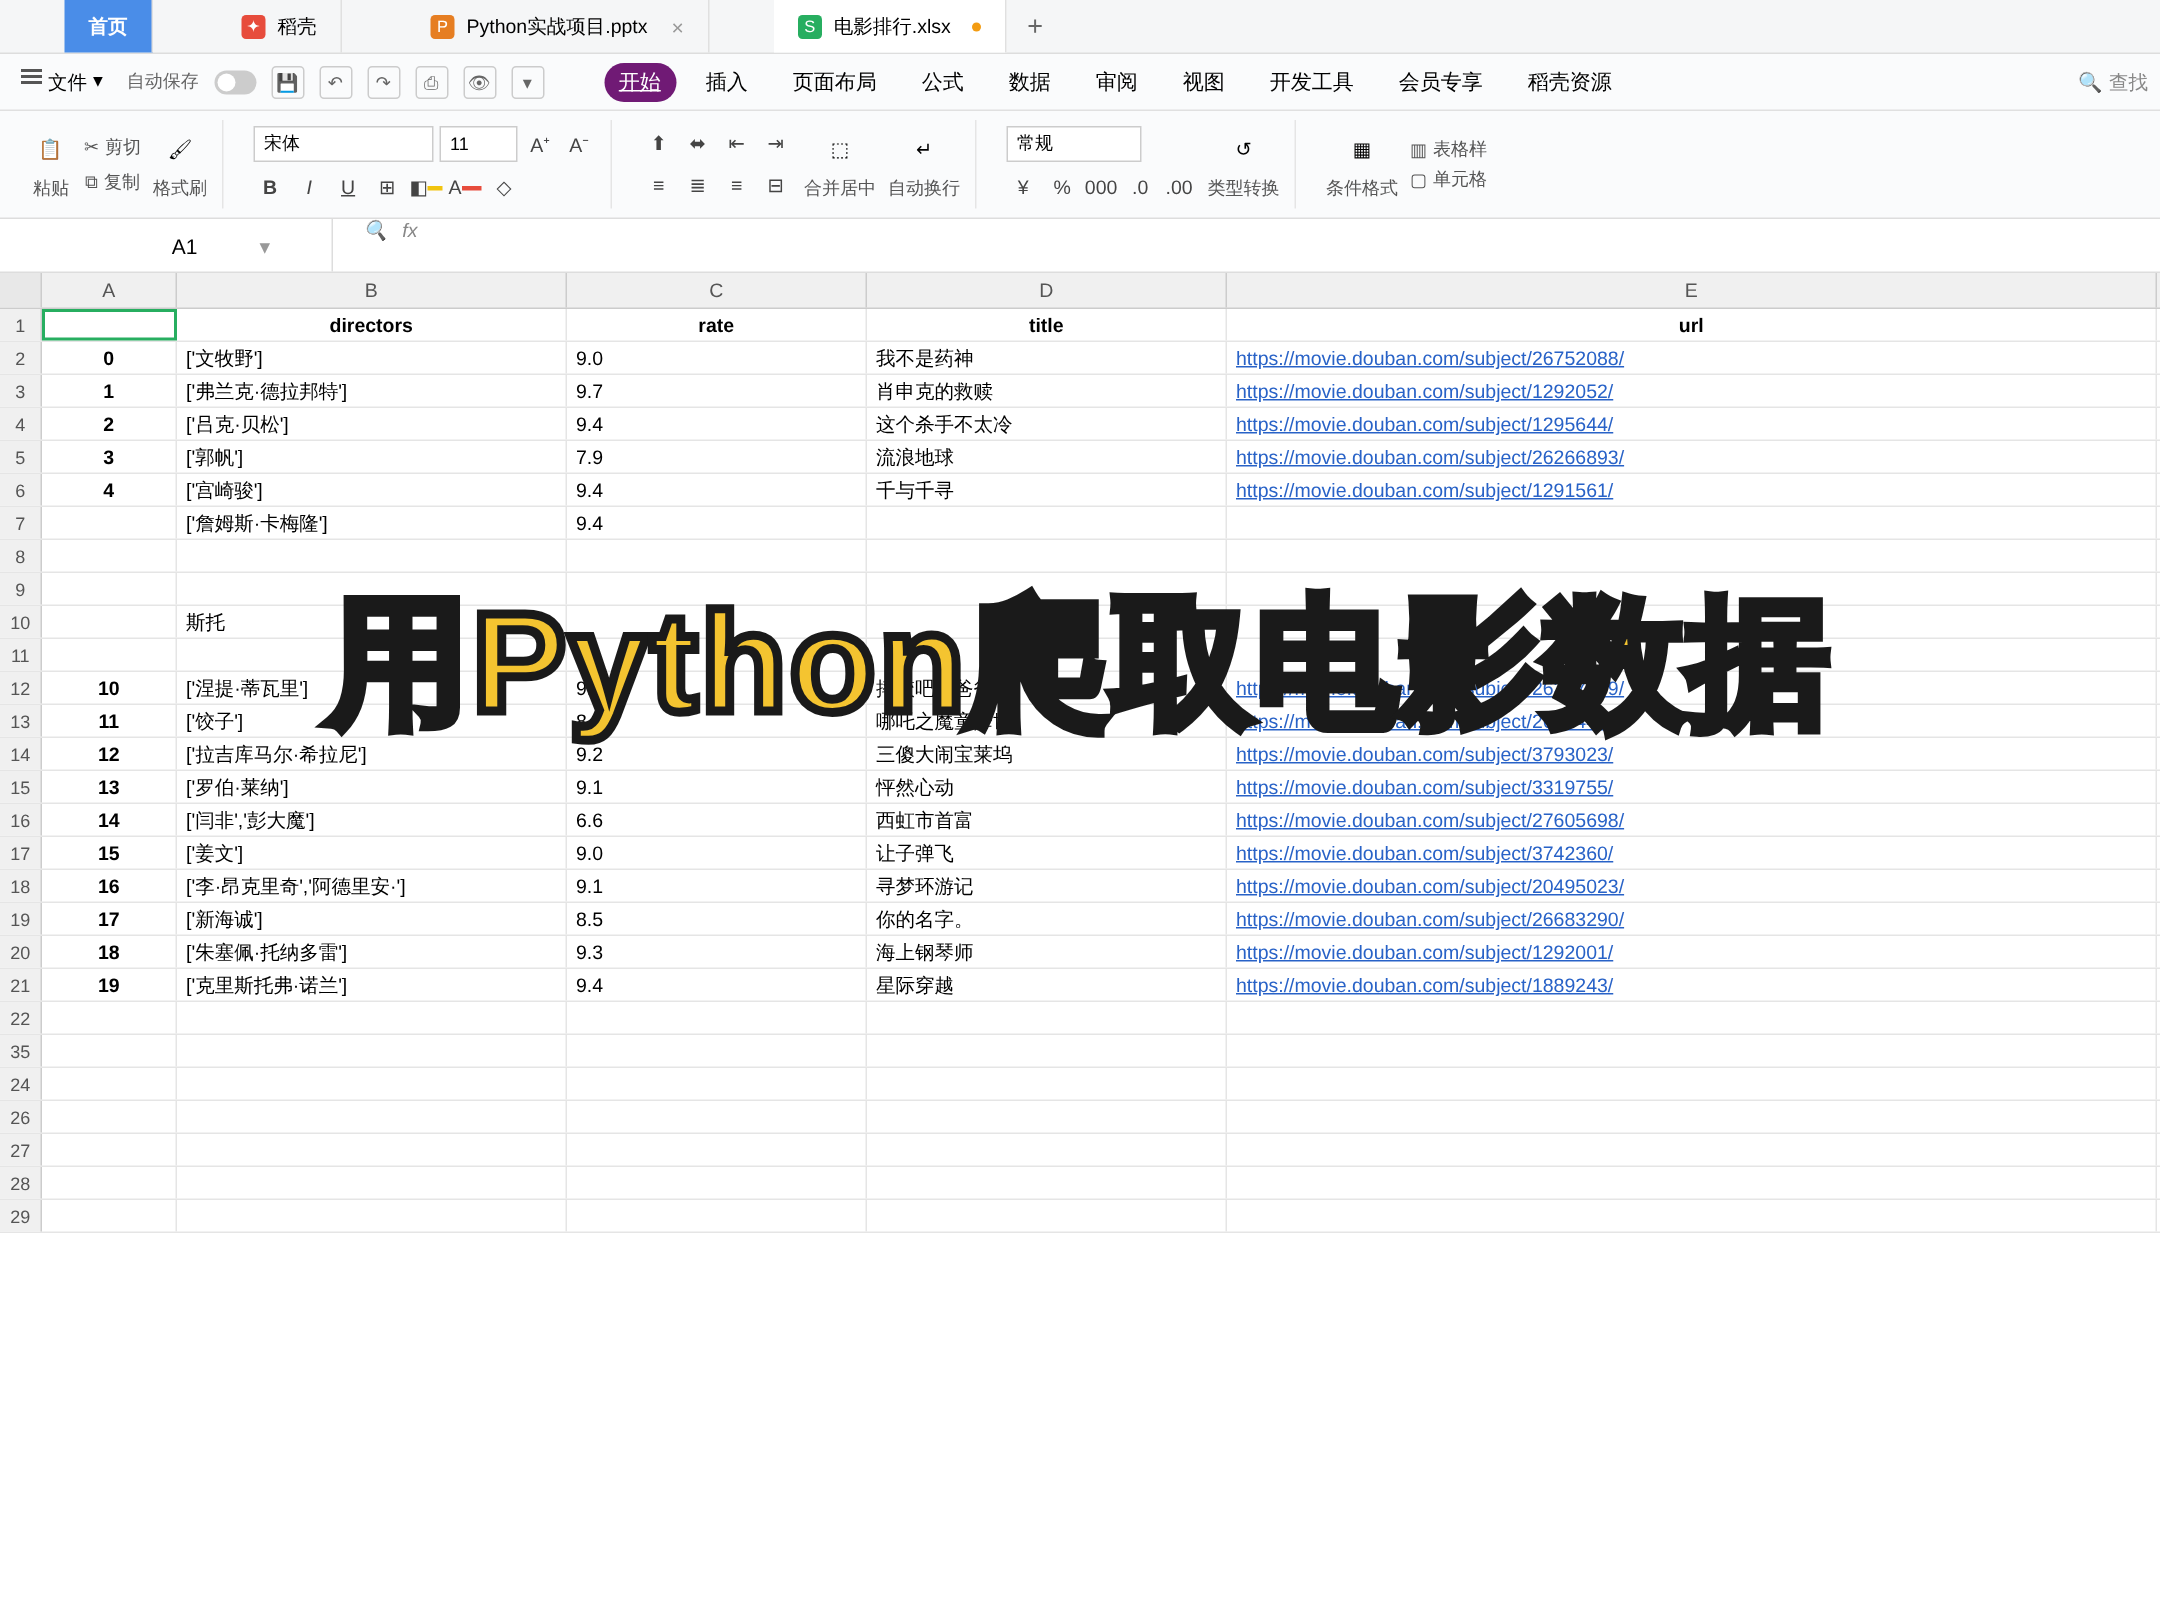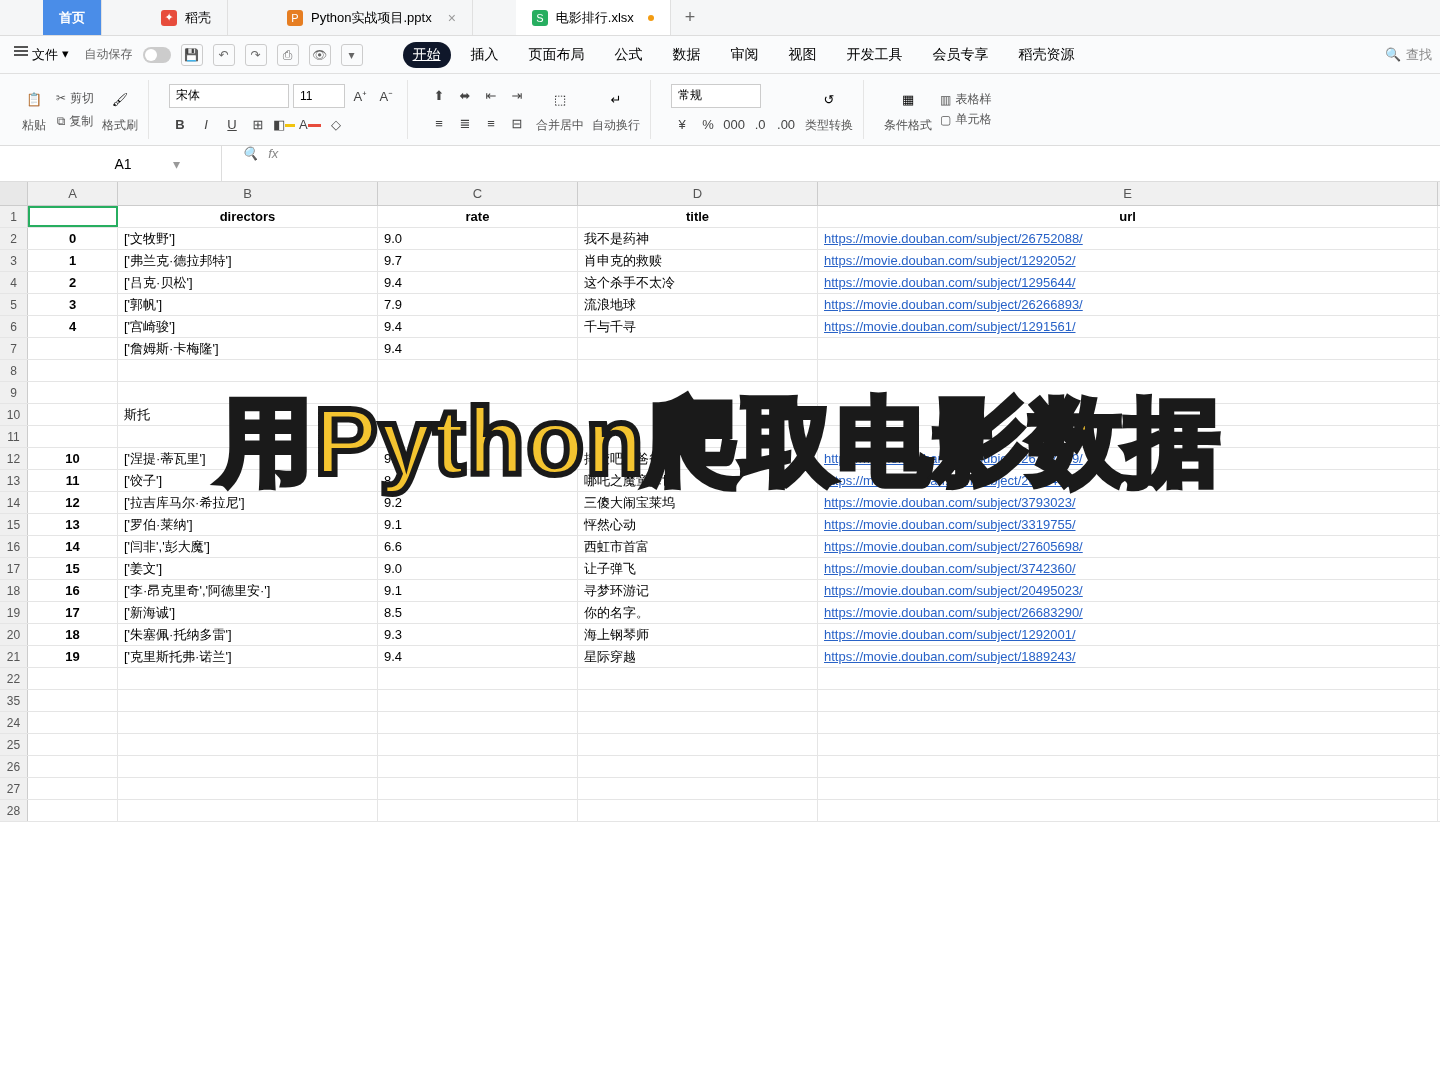--- a/index.html
+++ b/index.html
@@ -20,21 +20,21 @@
 
 
 .toolbar-row { display: flex; align-items: center; height: 38px; padding: 0 8px; gap: 10px; border-bottom: 1px solid #e0e0e0; background:#fafbfc;}
 .menu-btn { display:flex; gap:4px; padding:2px 6px; cursor:pointer; font-size:13px;}
 .hamburger { display:inline-flex; flex-direction:column; gap:2px;}
 .hamburger span{ width:14px;height:2px;background:#555;}
 .toolbar-icon { width:22px;height:22px; border:1px solid #ccc; border-radius:3px; display:inline-flex;align-items:center;justify-content:center;color:#666;font-size:12px;cursor:pointer;}
 .toggle { width:28px;height:16px;background:#ccc;border-radius:8px;position:relative;}
 .toggle::after{content:"";width:12px;height:12px;background:#fff;border-radius:50%;position:absolute;top:2px;left:2px;}
 .ribbon-tab { padding: 4px 10px; cursor:pointer; font-size:14px;}
-.ribbon-tab.active { background:#0f172a; color:#fff; border-radius:14px;text-decoration:underline; }
+.ribbon-tab.active { background:#701a75; color:#fff; border-radius:14px;text-decoration:underline; }
 .search-right { margin-left:auto; display:flex; align-items:center; gap:4px; color:#888;}
 
 
 .ribbon { display:flex; height:72px; padding:6px 10px; gap:10px; border-bottom:1px solid #ddd; background:#fafbfc;}
 .ribbon-group { display:flex; flex-direction:row; align-items:center; gap:8px; padding:0 10px; border-right:1px solid #e5e5e5;}
 .ribbon-group:last-child{border-right:none;}
 .rb-col { display:flex; flex-direction:column; gap:3px; align-items:center; }
 .rb-large-icon { width:28px;height:28px; display:flex;align-items:center;justify-content:center;}
 .rb-label { font-size:12px; color:#555;}
 .rb-small { display:flex; align-items:center; gap:4px; font-size:12px; color:#555; cursor:pointer;}
@@ -465,28 +465,20 @@
       </div>
       <div class="row">
         <div class="rh">24</div>
   <div class="cell a"></div>
   <div class="cell b"></div>
   <div class="cell c"></div>
   <div class="cell d"></div>
   <div class="cell e"></div>
       </div>
       <div class="row">
-        <div class="rh">25</div>
-  <div class="cell a"></div>
-  <div class="cell b"></div>
-  <div class="cell c"></div>
-  <div class="cell d"></div>
-  <div class="cell e"></div>
-      </div>
-      <div class="row">
         <div class="rh">26</div>
   <div class="cell a"></div>
   <div class="cell b"></div>
   <div class="cell c"></div>
   <div class="cell d"></div>
   <div class="cell e"></div>
       </div>
       <div class="row">
         <div class="rh">27</div>
   <div class="cell a"></div>
@@ -496,16 +488,24 @@
   <div class="cell e"></div>
       </div>
       <div class="row">
         <div class="rh">28</div>
   <div class="cell a"></div>
   <div class="cell b"></div>
   <div class="cell c"></div>
   <div class="cell d"></div>
   <div class="cell e"></div>
       </div>
+      <div class="row">
+        <div class="rh">29</div>
+  <div class="cell a"></div>
+  <div class="cell b"></div>
+  <div class="cell c"></div>
+  <div class="cell d"></div>
+  <div class="cell e"></div>
+      </div>
     </div>
 </div>
 
 <div class="headline">用Python爬取电影数据</div>
 
 </body></html>

